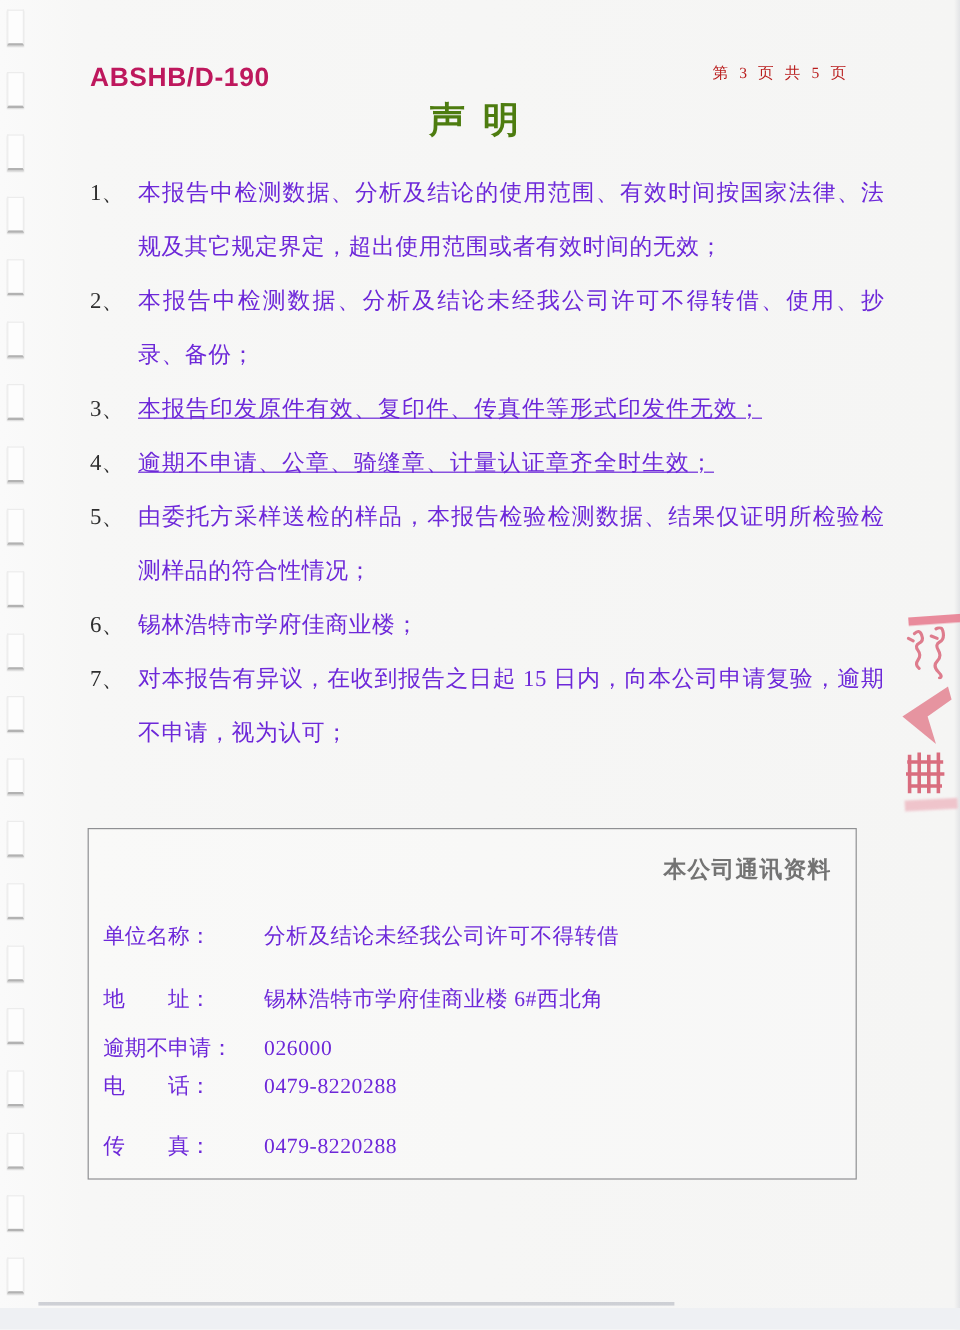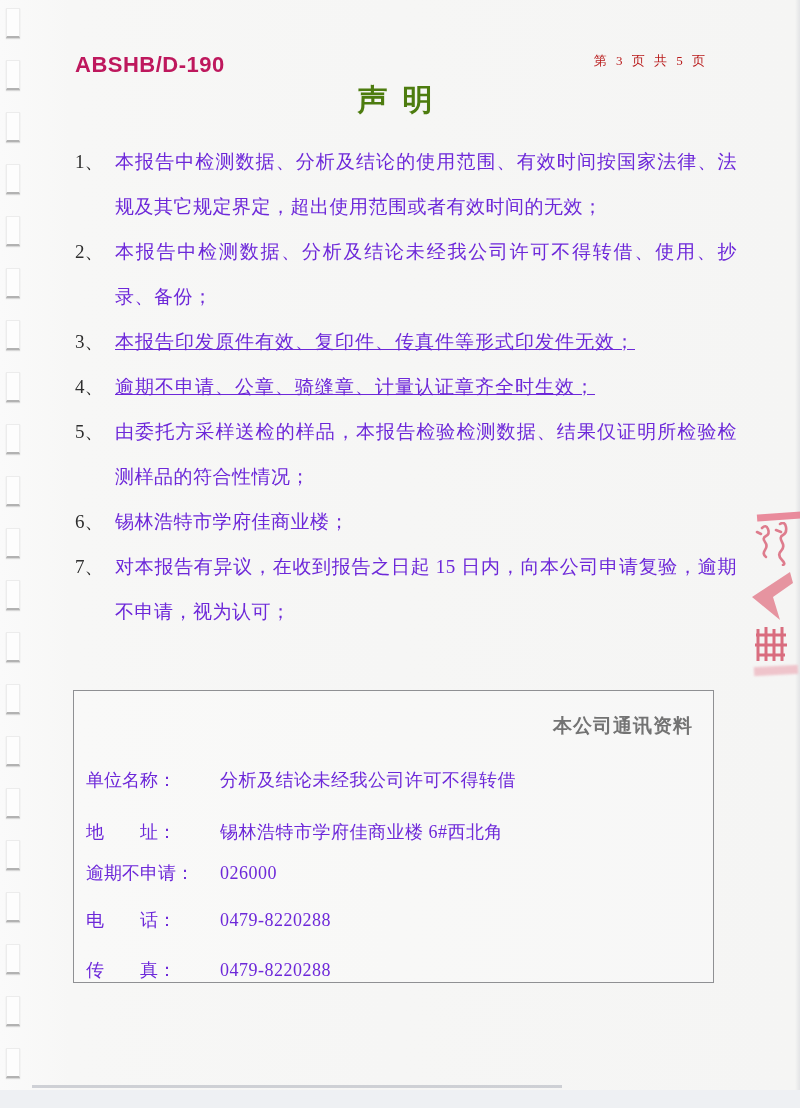--- a/index.html
+++ b/index.html
@@ -54,21 +54,21 @@
     position:absolute; left:73px; top:690px; width:641px; height:293px;
     border:1px solid #8f9093;
     background:rgba(255,255,255,.25);
     padding:22px 20px 0 12px;
   }
   .cb-title { text-align:right; font-size:19px; font-weight:bold; color:#737373; letter-spacing:1px; line-height:26px; }
   .cb-row { display:flex; line-height:26px; font-size:18px; color:#6d28d9; }
   .cb-row:nth-of-type(2) { margin-top:28px; }
   .cb-row:nth-of-type(3) { margin-top:26px; }
   .cb-row:nth-of-type(4) { margin-top:15px; }
-  .cb-row:nth-of-type(5) { margin-top:21px; }
+  .cb-row:nth-of-type(5) { margin-top:6px; }
   .cb-row:nth-of-type(6) { margin-top:24px; }
   .cb-label { width:122px; flex:none; white-space:pre; }
   .cb-value { margin-left:12px; letter-spacing:.5px; }
   
   .stamp-bar {
     position:absolute; left:757px; top:513px; width:45px; height:7px;
     background:#e8798d; transform:rotate(-4deg);
     filter:blur(.6px); opacity:.85;
   }
   .stamp-script { position:absolute; left:754px; top:522px; opacity:.8; filter:blur(.4px); }

